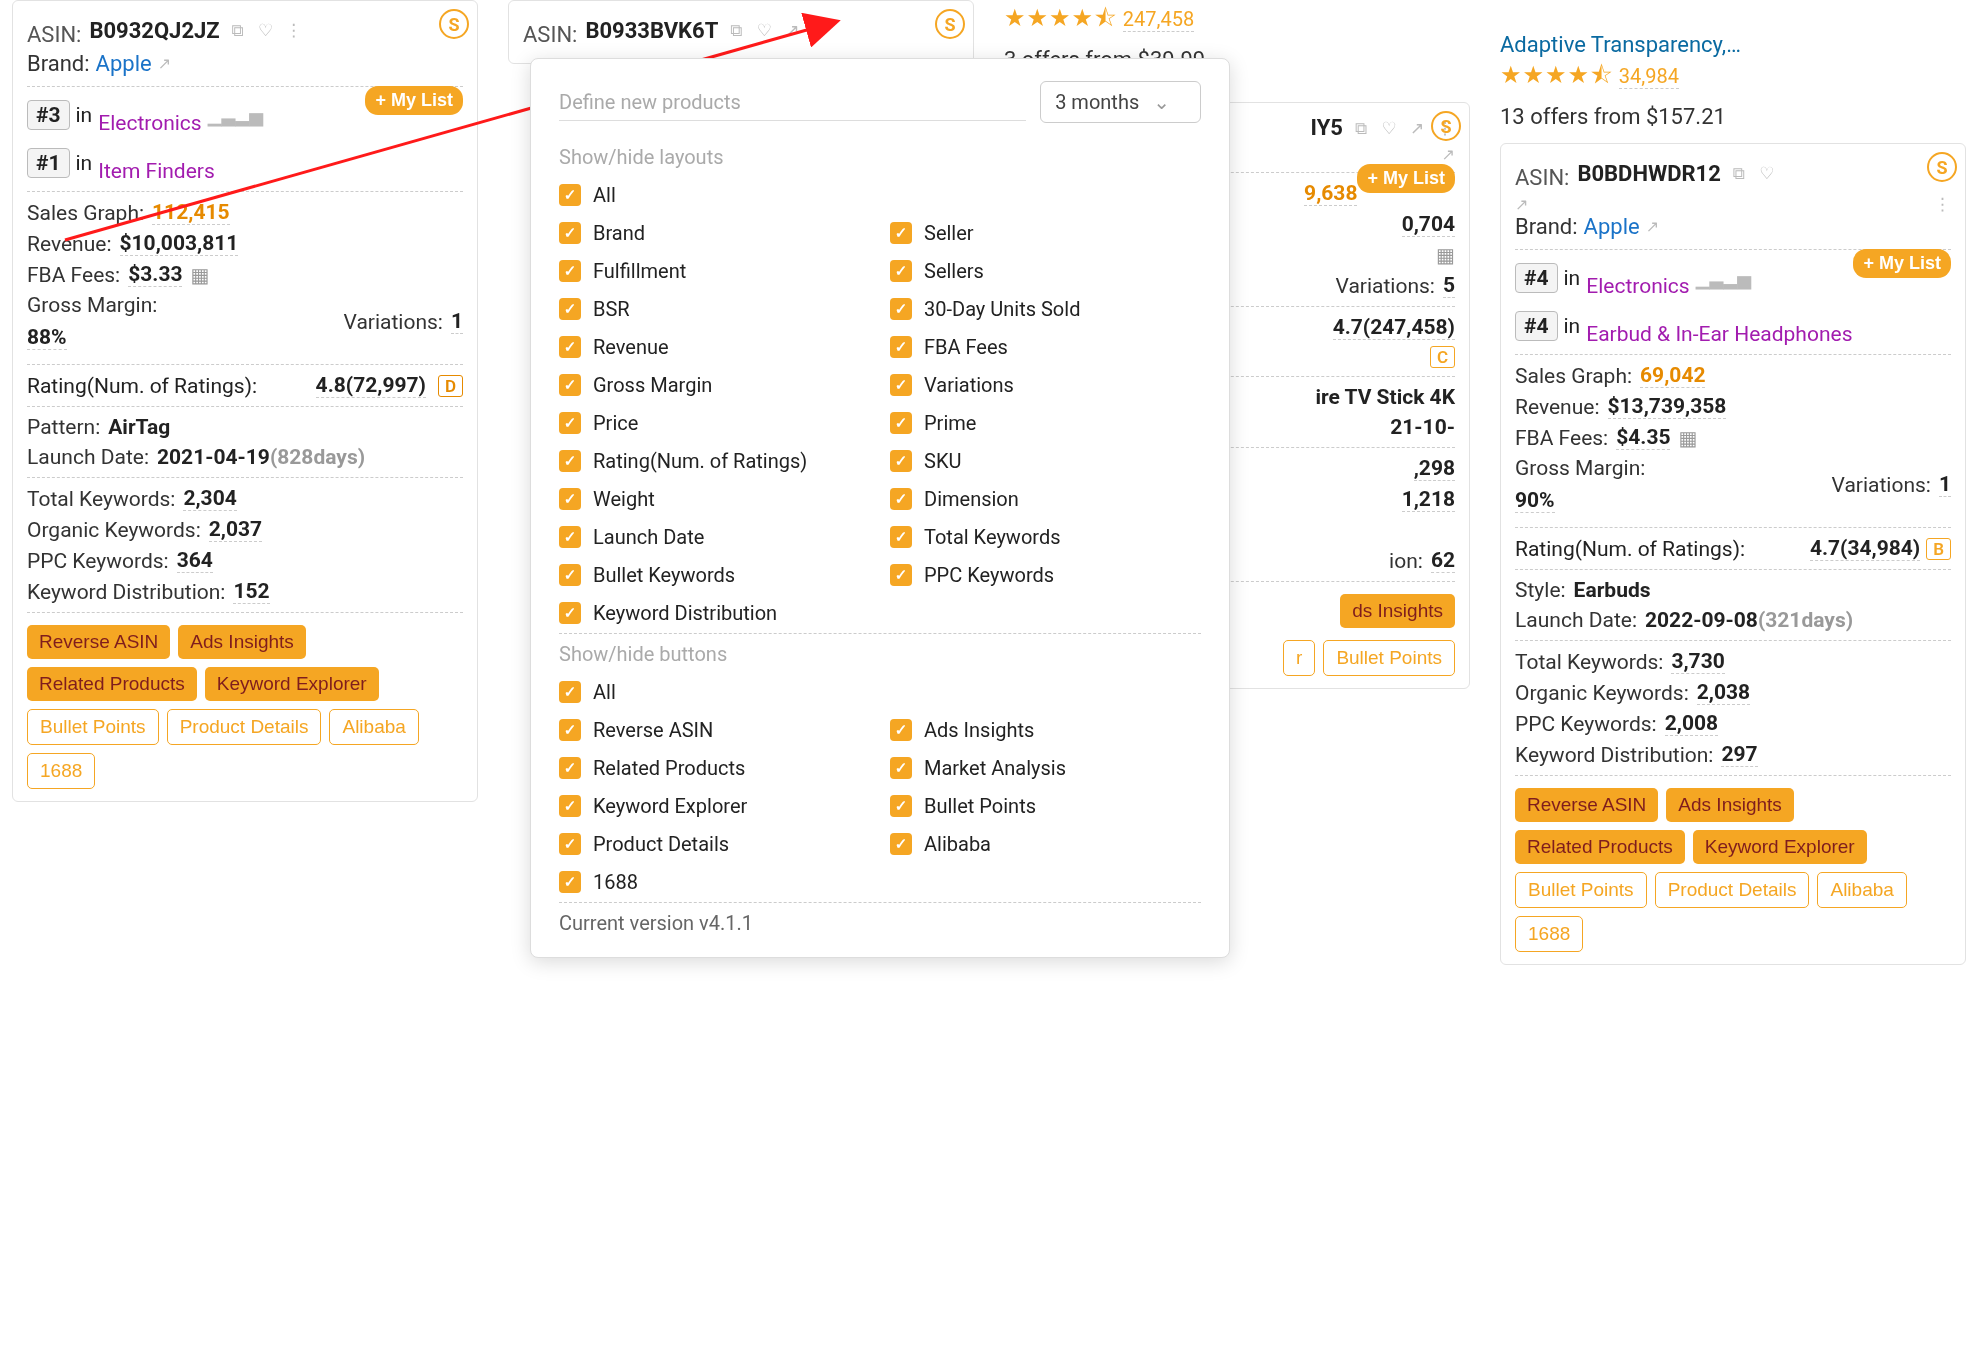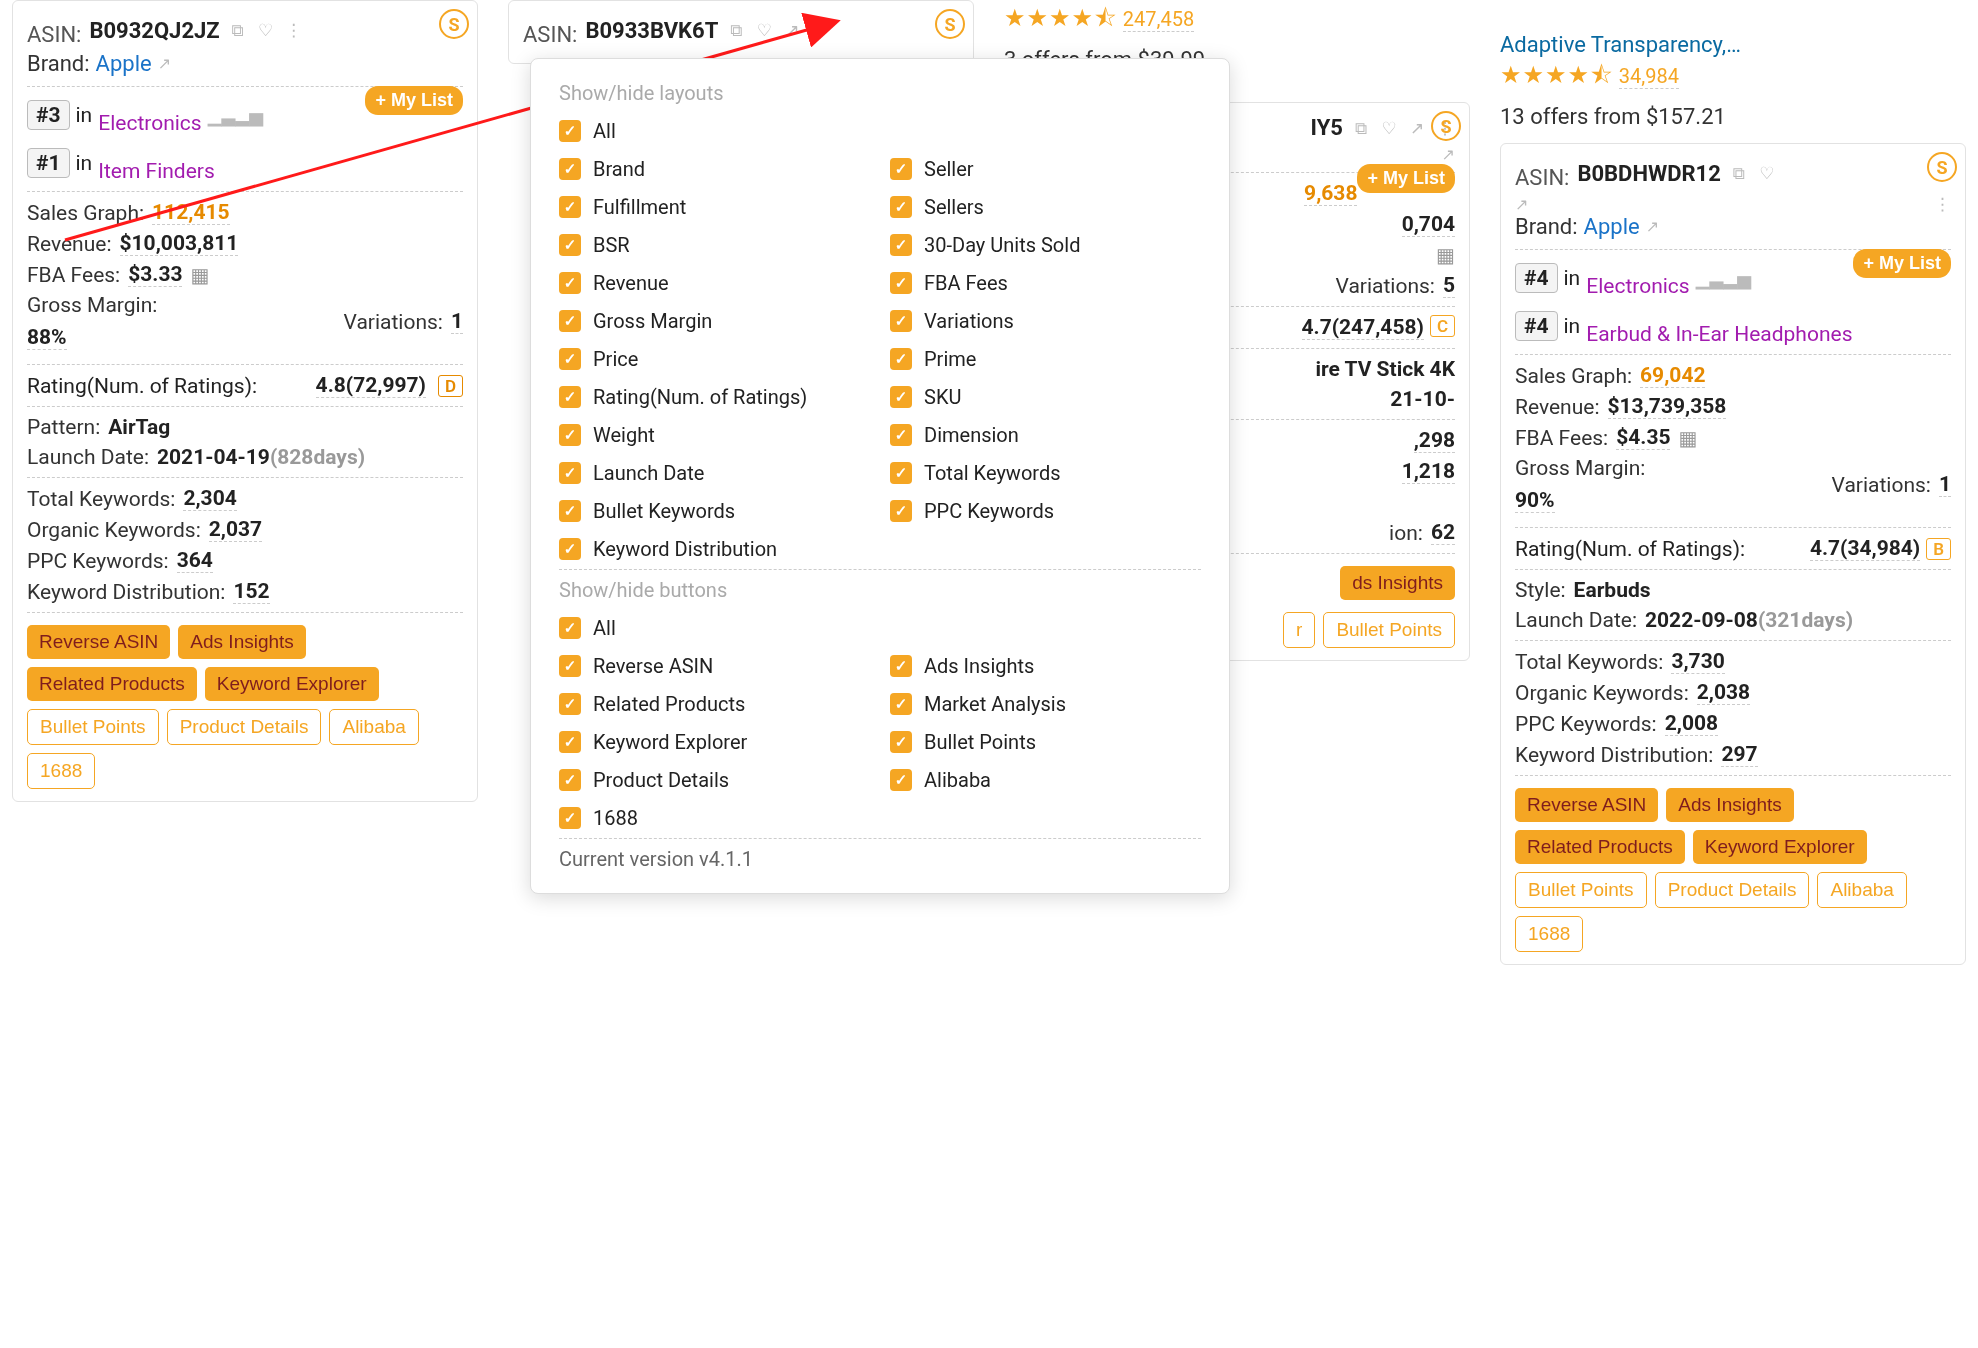--- a/index.html
+++ b/index.html
@@ -319,21 +319,21 @@
         </div>
       <div class="stat-row" style="justify-content:flex-end;">
           <span class="grid-icon">▦</span>
         </div>
       <div class="stat-row" style="justify-content:flex-end;">
           <span class="stat-label">Variations:</span> 
           <span class="stat-value">5</span>
         </div>
       <div class="dash-divider"></div>
       <div class="rating-row" style="justify-content:flex-end;">
-        <span style="display:flex; gap:6px; align-items:flex-start;">
+        <span style="display:flex; gap:6px; align-items:flex-end;flex-direction:column;">
           <span class="stat-value">4.7(247,458)</span>
           <span class="rating-box c">C</span>
         </span>
       </div>
       <div class="dash-divider"></div>
       <div class="stat-row" style="justify-content:flex-end;">
           <span style="font-weight:700">ire TV Stick 4K</span>
         </div>
       <div class="stat-row" style="justify-content:flex-end;">
           <span style="font-weight:700">21-10-</span>
@@ -480,20 +480,26 @@
 <svg class="arrow-svg" width="860" height="250">
   <defs>
     <marker id="ah" markerWidth="12" markerHeight="12" refX="10" refY="6" orient="auto">
       <path d="M0,0 L12,6 L0,12 Z" fill="#ff1a1a"></path>
     </marker>
   </defs>
   <line x1="20" y1="240" x2="790" y2="22" stroke="#ff1a1a" stroke-width="3" marker-end="url(#ah)"></line>
 </svg>
 
 <div class="popup">
+  <div class="popup-top">
+    <div class="popup-title">Define new products</div>
+    <div class="popup-select">
+      <span>3 months</span><span class="chev">⌄</span>
+    </div>
+  </div>
   <div class="section-label">Show/hide layouts</div>
   <div class="checks" id="layout-checks">
       <div class="check-item" style="grid-column: 1 / -1;">
         <span class="cb">✓</span>
         <span>All</span>
       </div>
       <div class="check-item">
         <span class="cb">✓</span>
         <span>Brand</span>
       </div>

